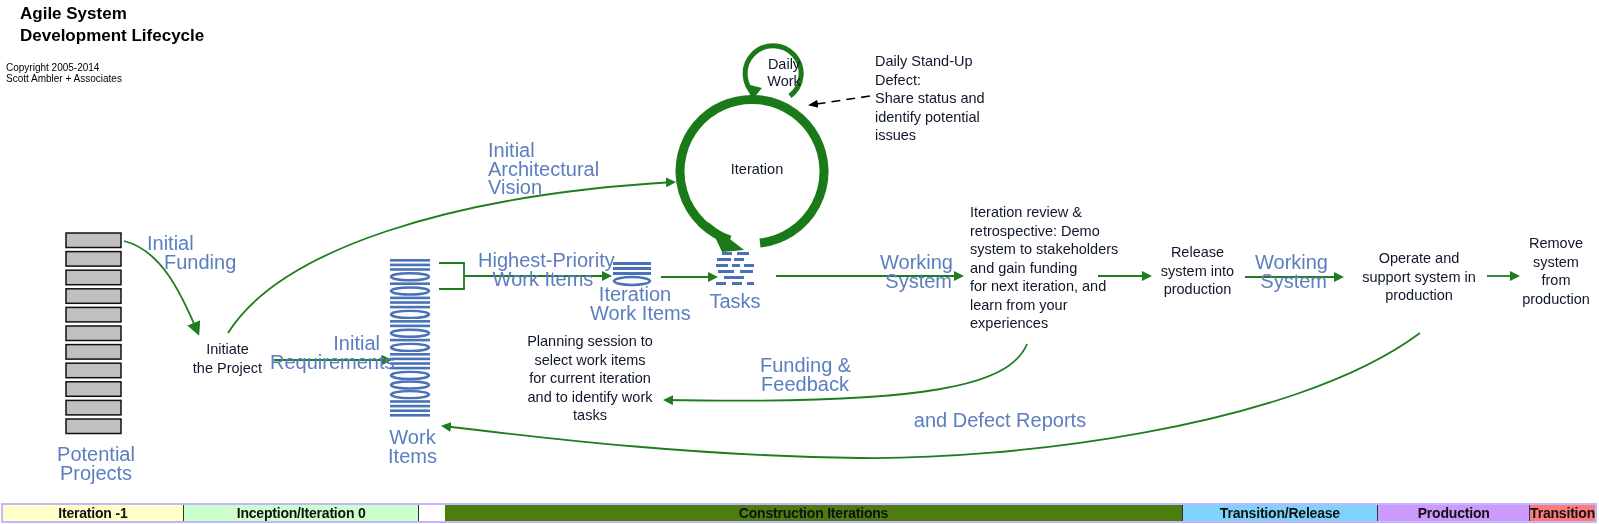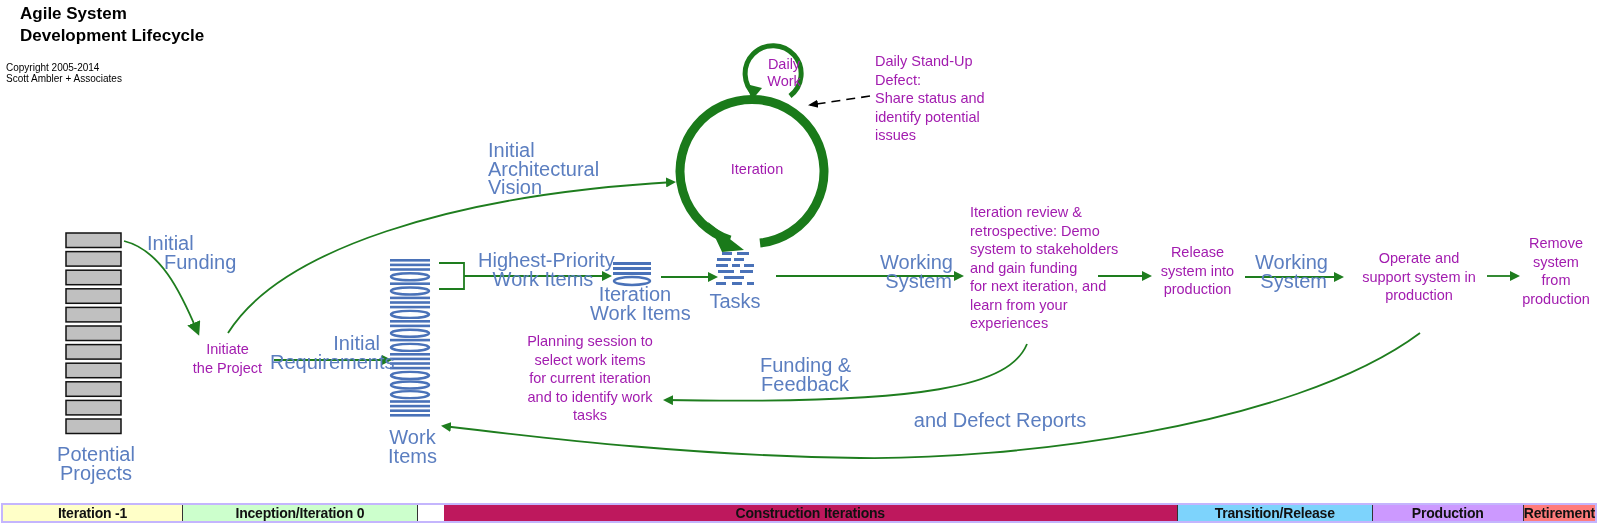--- a/index.html
+++ b/index.html
@@ -1,21 +1,21 @@
 <!DOCTYPE html>
 <html><head>
   <meta charset="utf-8">
   <style>
     html, body { margin: 0; padding: 0; background: #ffffff; }
     body { width: 1599px; height: 524px; position: relative; overflow: hidden;
            font-family: "Liberation Sans", sans-serif; }
     .abs { position: absolute; }
     .title { left: 20px; top: 3px; font-size: 17px; font-weight: bold; color: #000; line-height: 22px; }
     .copyright { left: 6px; top: 62px; font-size: 10px; color: #000; line-height: 11px; }
-    .lbl-black { font-size: 14.5px; color: #a21caf; line-height: 18.5px; }
+    .lbl-black { font-size: 14.5px; color: #0f172a; line-height: 18.5px; }
     .lbl-blue  { font-size: 20px; color: #5b7ec0; line-height: 18.5px; }
     .center { text-align: center; }
     .right { text-align: right; }
     svg.diagram { position: absolute; left: 0; top: 0; }
     .phase-bar { position: absolute; left: 1px; top: 503px; width: 1596px; height: 20px;
                  border: 2px solid #c4b5fd; box-sizing: border-box; display: flex; }
     .phase { height: 100%; box-sizing: border-box; border-right: 1.5px solid #333;
              display: flex; align-items: center; justify-content: center;
              font-family: "Liberation Sans", sans-serif; font-weight: bold; font-size: 14px;
              color: #111; letter-spacing: -0.2px; }
@@ -227,17 +227,17 @@
   <div class="ln">Funding &amp;</div>
   <div class="ln">Feedback</div>
 </div>
 <div class="abs lbl-blue center" style="left:905px; top:411px; width:190px;">
   <div class="ln">and Defect Reports</div>
 </div>
 
 <div class="phase-bar">
   <div class="phase" style="width: 181px; background: rgb(255, 255, 200);">Iteration -1</div>
   <div class="phase" style="width: 236px; background: rgb(204, 255, 204);">Inception/Iteration 0</div>
-  <div class="phase" style="width: 738px; background: #be185d; margin-left: 26px;">Construction Iterations</div>
+  <div class="phase" style="width: 738px; background: #4d7c0f; margin-left: 26px;">Construction Iterations</div>
   <div class="phase" style="width: 196px; background: #7dd3fc;">Transition/Release</div>
   <div class="phase" style="width: 152px; background: rgb(204, 153, 255);">Production</div>
-  <div class="phase" style="flex: 1 1 0%; background: rgb(255, 123, 123);">Retirement</div>
+  <div class="phase" style="flex: 1 1 0%; background: rgb(255, 123, 123);">Transition</div>
 </div>
 
 </body></html>

